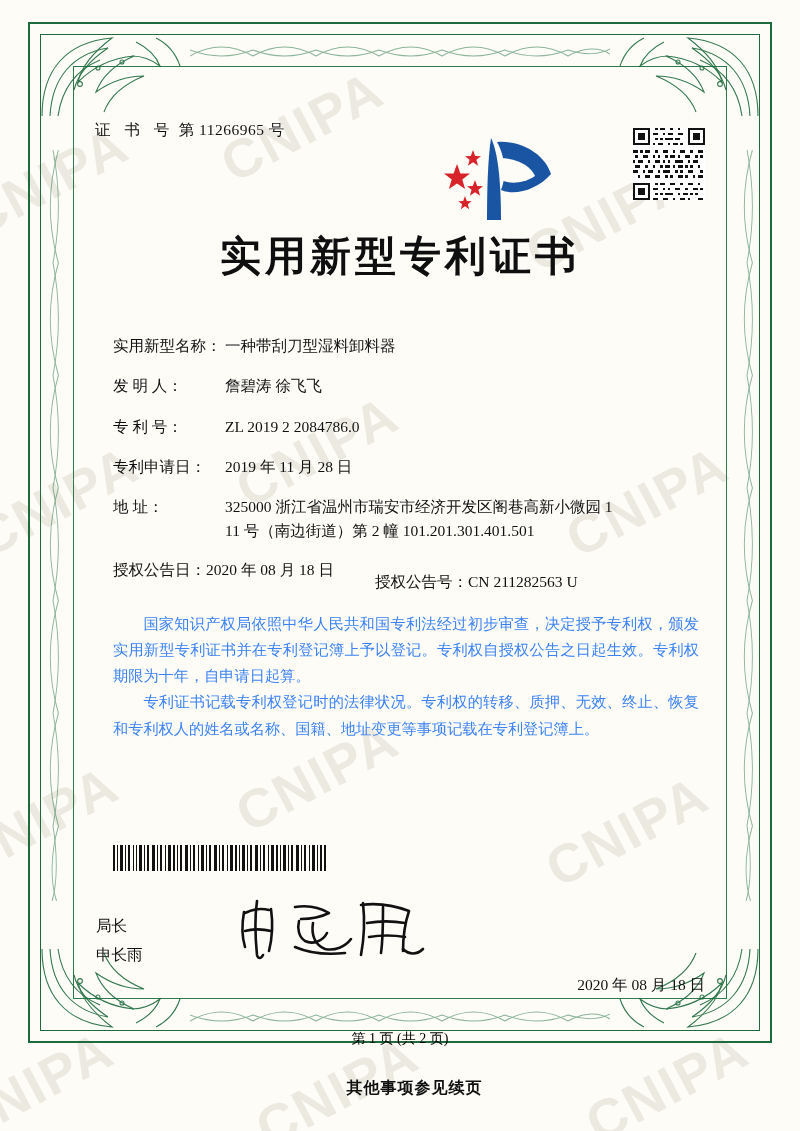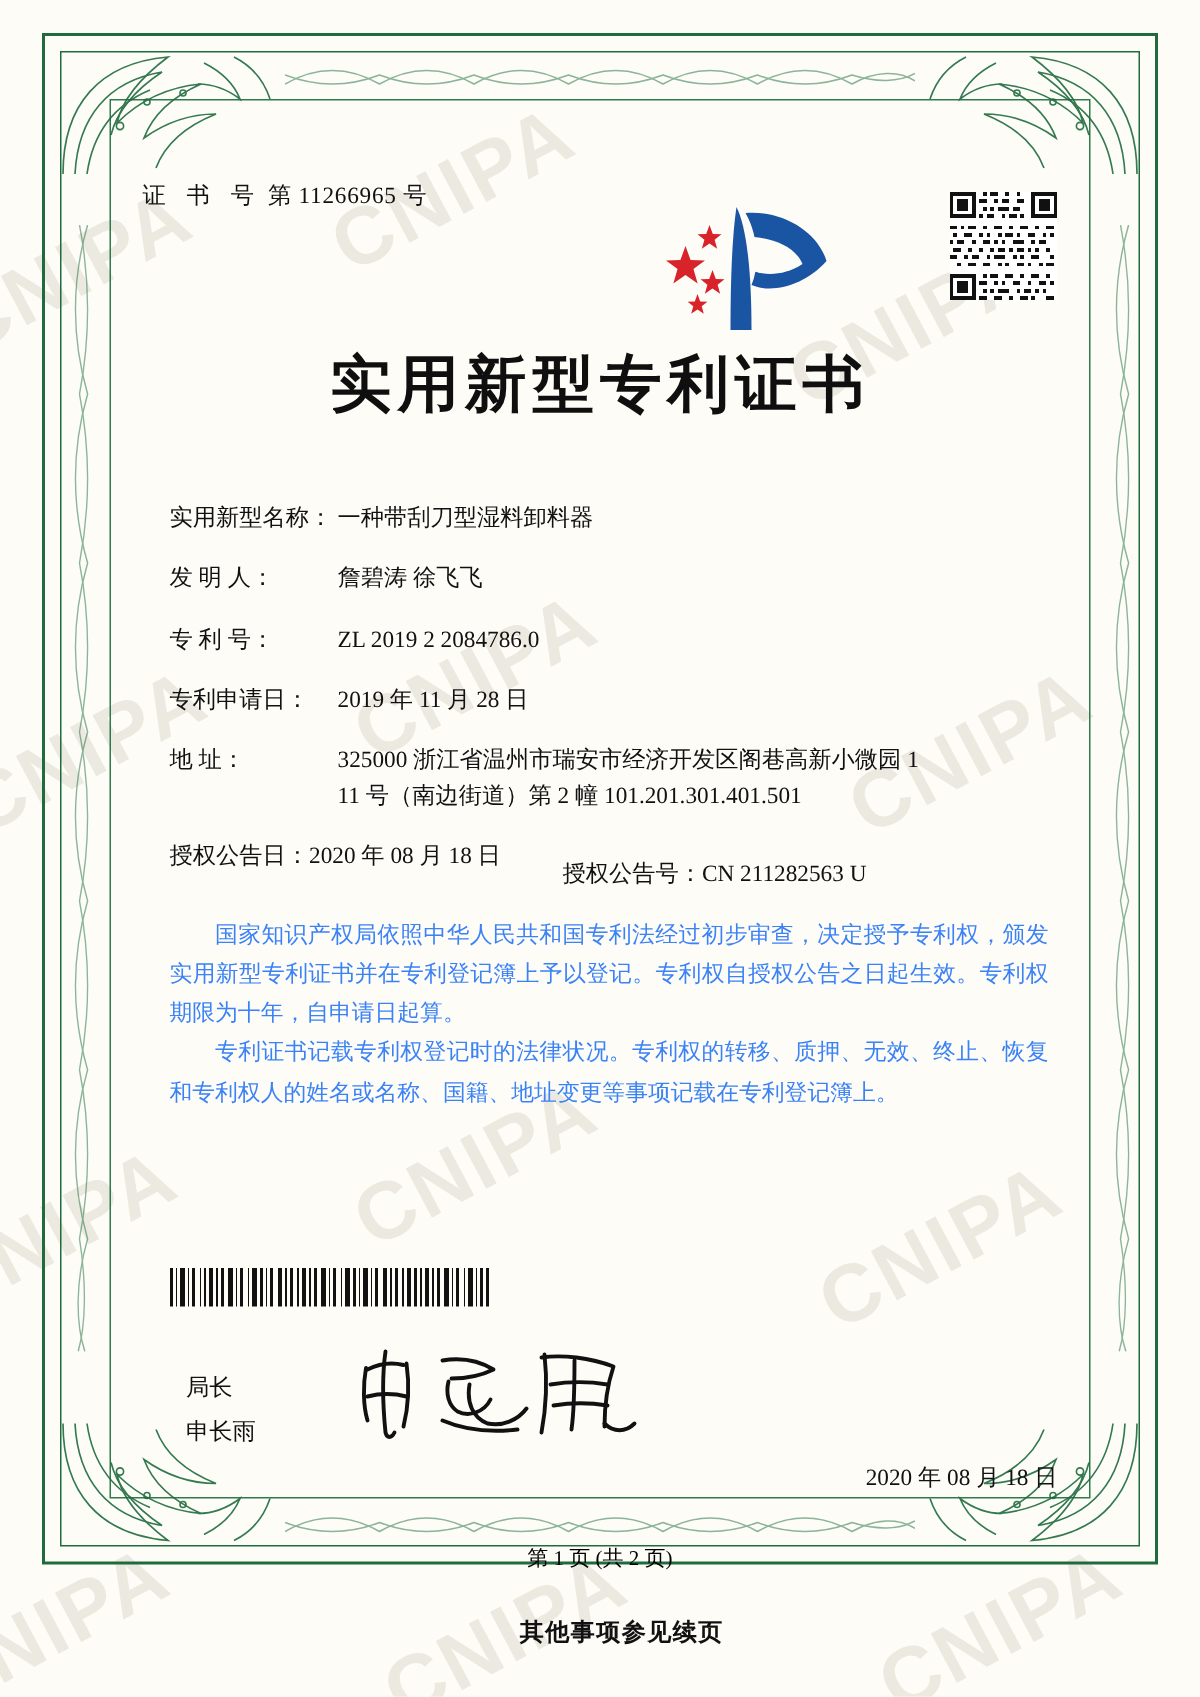--- a/index.html
+++ b/index.html
@@ -170,21 +170,21 @@
     top: 845px;
     width: 215px;
     height: 26px;
     z-index: 3;
   }
   .barcode svg { width: 100%; height: 100%; display: block; }
 
   
   .sig-block {
     position: absolute;
-    left: 124px;
+    left: 96px;
     top: 912px;
     z-index: 3;
     font-size: 15.5px;
     color: #111;
     line-height: 1.85;
   }
   .sign-img {
     position: absolute;
     left: 235px;
     top: 893px;

